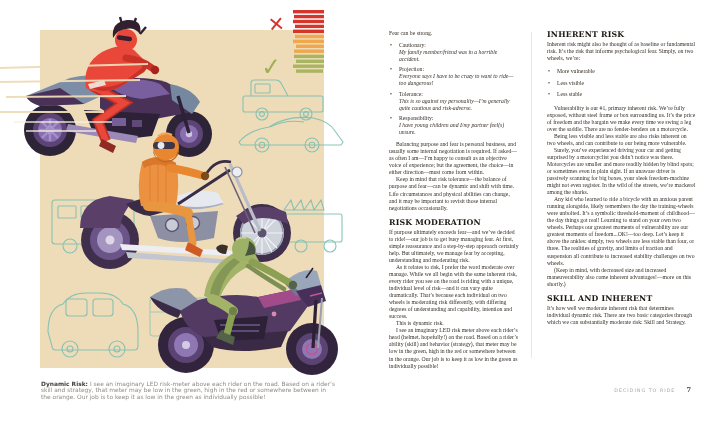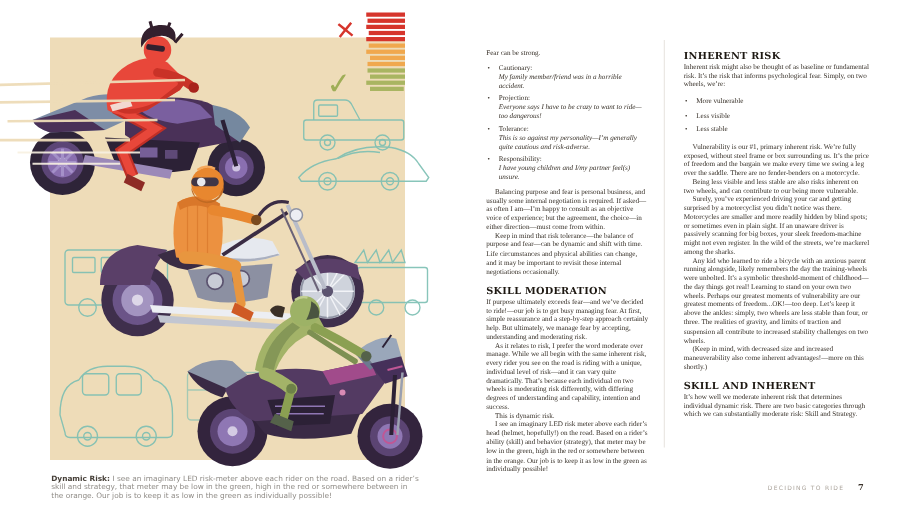--- a/index.html
+++ b/index.html
@@ -8,21 +8,21 @@
   .spread{position:absolute;inset:0;}
 
   
   .illus-svg{position:absolute;left:0;top:0;}
   .illus-caption{position:absolute;left:41px;top:375px;width:296px;
       font-family:"DejaVu Sans", sans-serif;font-size:5.9px;line-height:6.6px;color:#8f8b86;}
   .cap-label{font-weight:bold;color:#474039;margin-right:2px;}
   svg text.mark{font-family:"DejaVu Sans", sans-serif;}
 
   
-  .col{position:absolute;top:40px;color:#362f27;font-size:5.7px;line-height:7.05px;text-align:left;}
+  .col{position:absolute;top:30px;color:#362f27;font-size:5.7px;line-height:7.05px;text-align:left;}
   .col1{left:389px;width:130px;}
   .col2{left:547px;width:149px;}
   .colrule{position:absolute;left:531px;top:32px;width:1px;height:326px;background:#ebe8e4;}
   .col p{margin:0;}
   .col p.ind{text-indent:7px;}
   .sect{font-family:"DejaVu Serif", serif;font-weight:bold;font-size:7.8px;letter-spacing:0.2px;
         color:#1d1812;margin:7px 0 3px 0;}
   .sect.first{margin-top:1px;}
   .intro{margin-bottom:5px;}
   ul.defs{list-style:none;margin:5px 0 5px 0;padding:0;}
@@ -315,21 +315,21 @@
           <span class="term">Tolerance:</span>
           <span class="quote">This is so against my personality—I’m generally quite cautious and risk-adverse.</span>
         </li>
         <li>
           <span class="term">Responsibility:</span>
           <span class="quote">I have young children and I/my partner feel(s) unsure.</span>
         </li>
       </ul>
       <p class="ind">Balancing purpose and fear is personal business, and usually some internal negotiation is required. If asked—as often I am—I’m happy to consult as an objective voice of experience; but the agreement, the choice—in either direction—must come from within.</p>
       <p class="ind">Keep in mind that risk tolerance—the balance of purpose and fear—can be dynamic and shift with time. Life circumstances and physical abilities can change, and it may be important to revisit those internal negotiations occasionally.</p>
-      <h3 class="sect">SKILL MODERATION</h3>
+      <h3 class="sect">RISK MODERATION</h3>
       <p>If purpose ultimately exceeds fear—and we’ve decided to ride!—our job is to get busy managing fear. At first, simple reassurance and a step-by-step approach certainly help. But ultimately, we manage fear by accepting, understanding and moderating risk.</p>
       <p class="ind">As it relates to risk, I prefer the word moderate over manage. While we all begin with the same inherent risk, every rider you see on the road is riding with a unique, individual level of risk—and it can vary quite dramatically. That’s because each individual on two wheels is moderating risk differently, with differing degrees of understanding and capability, intention and success.</p>
       <p class="ind">This is dynamic risk.</p>
       <p class="ind">I see an imaginary LED risk meter above each rider’s head (helmet, hopefully!) on the road. Based on a rider’s ability (skill) and behavior (strategy), that meter may be low in the green, high in the red or somewhere between in the orange. Our job is to keep it as low in the green as individually possible!</p>
     </div>
 
     <div class="col col2">
       <h3 class="sect first">INHERENT RISK</h3>
       <p>Inherent risk might also be thought of as baseline or fundamental risk. It’s the risk that informs psychological fear. Simply, on two wheels, we’re:</p>
       <ul class="plain">

